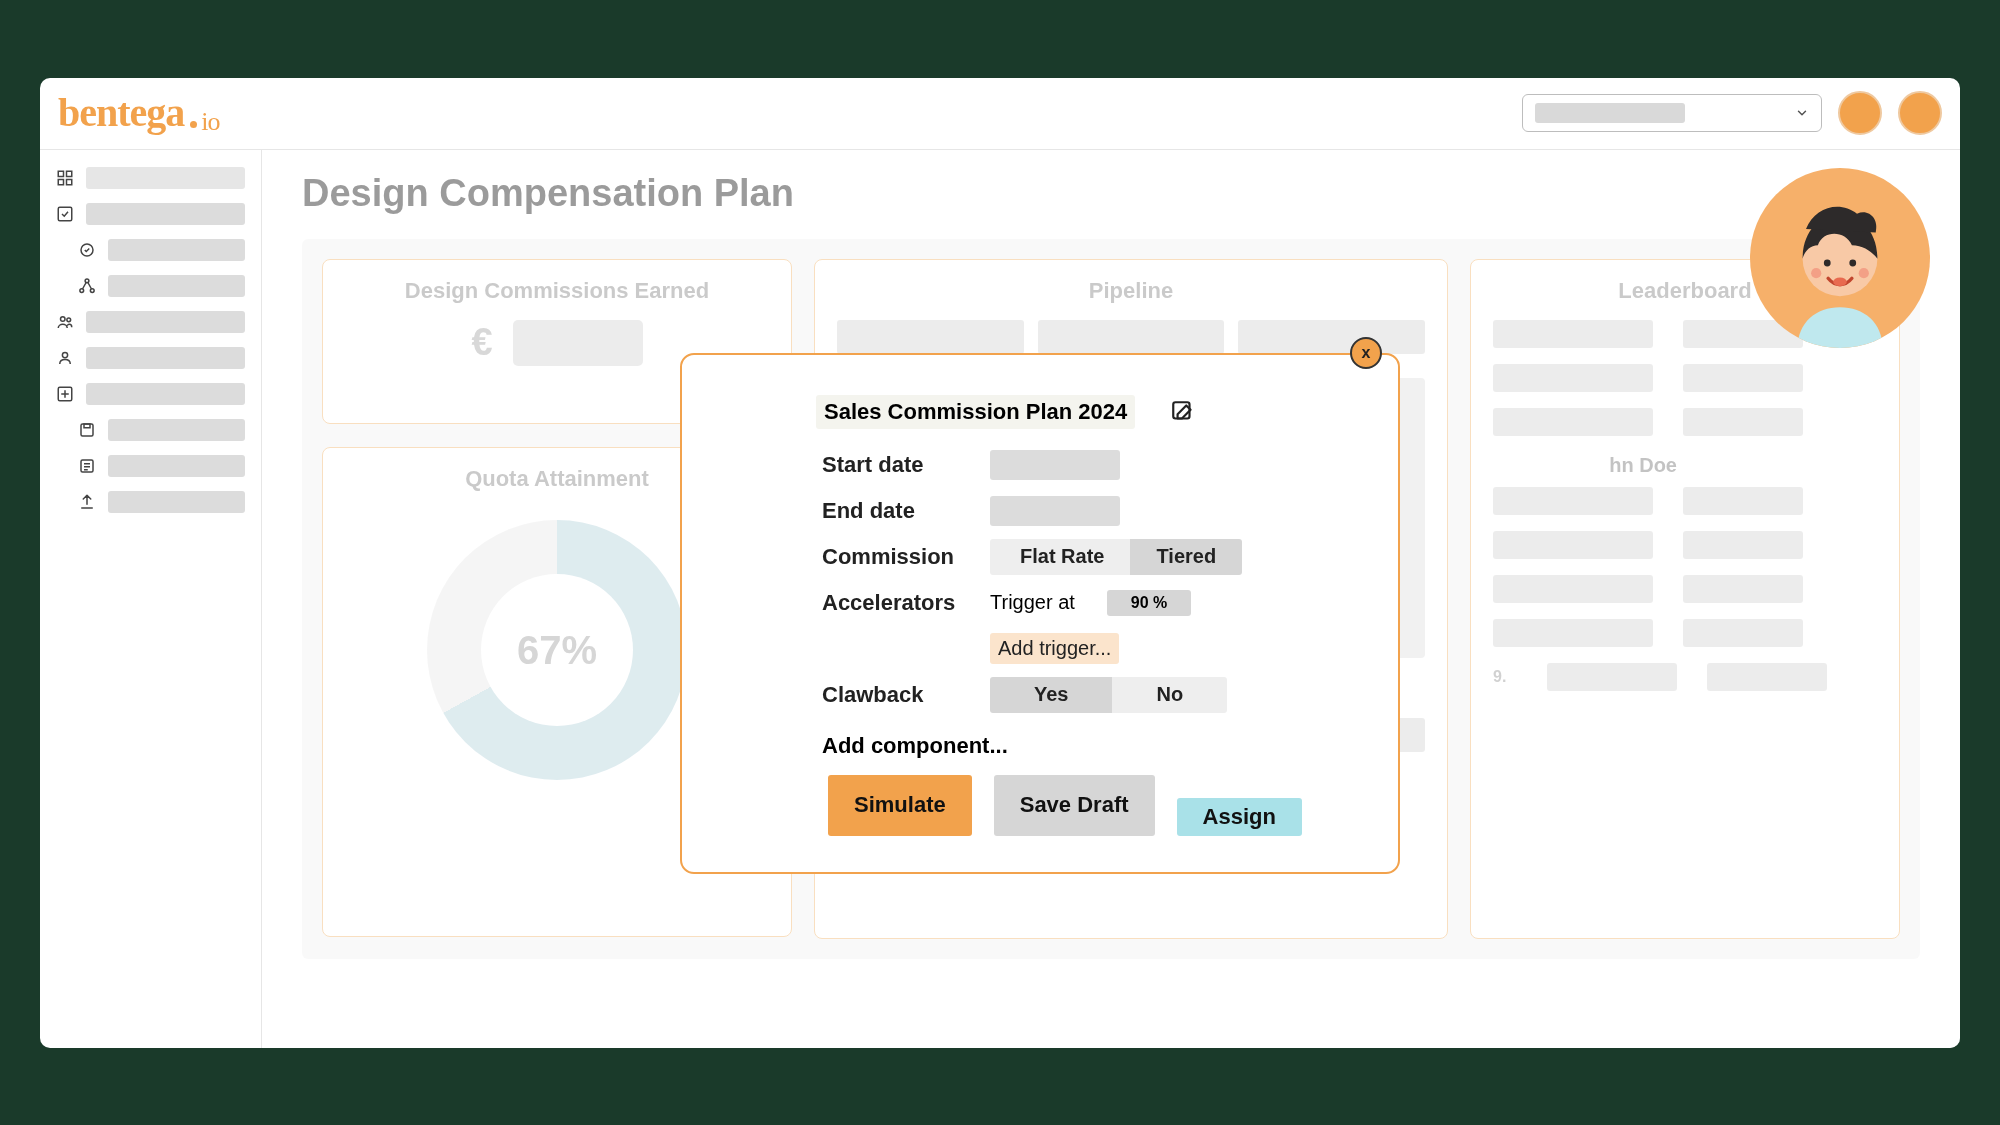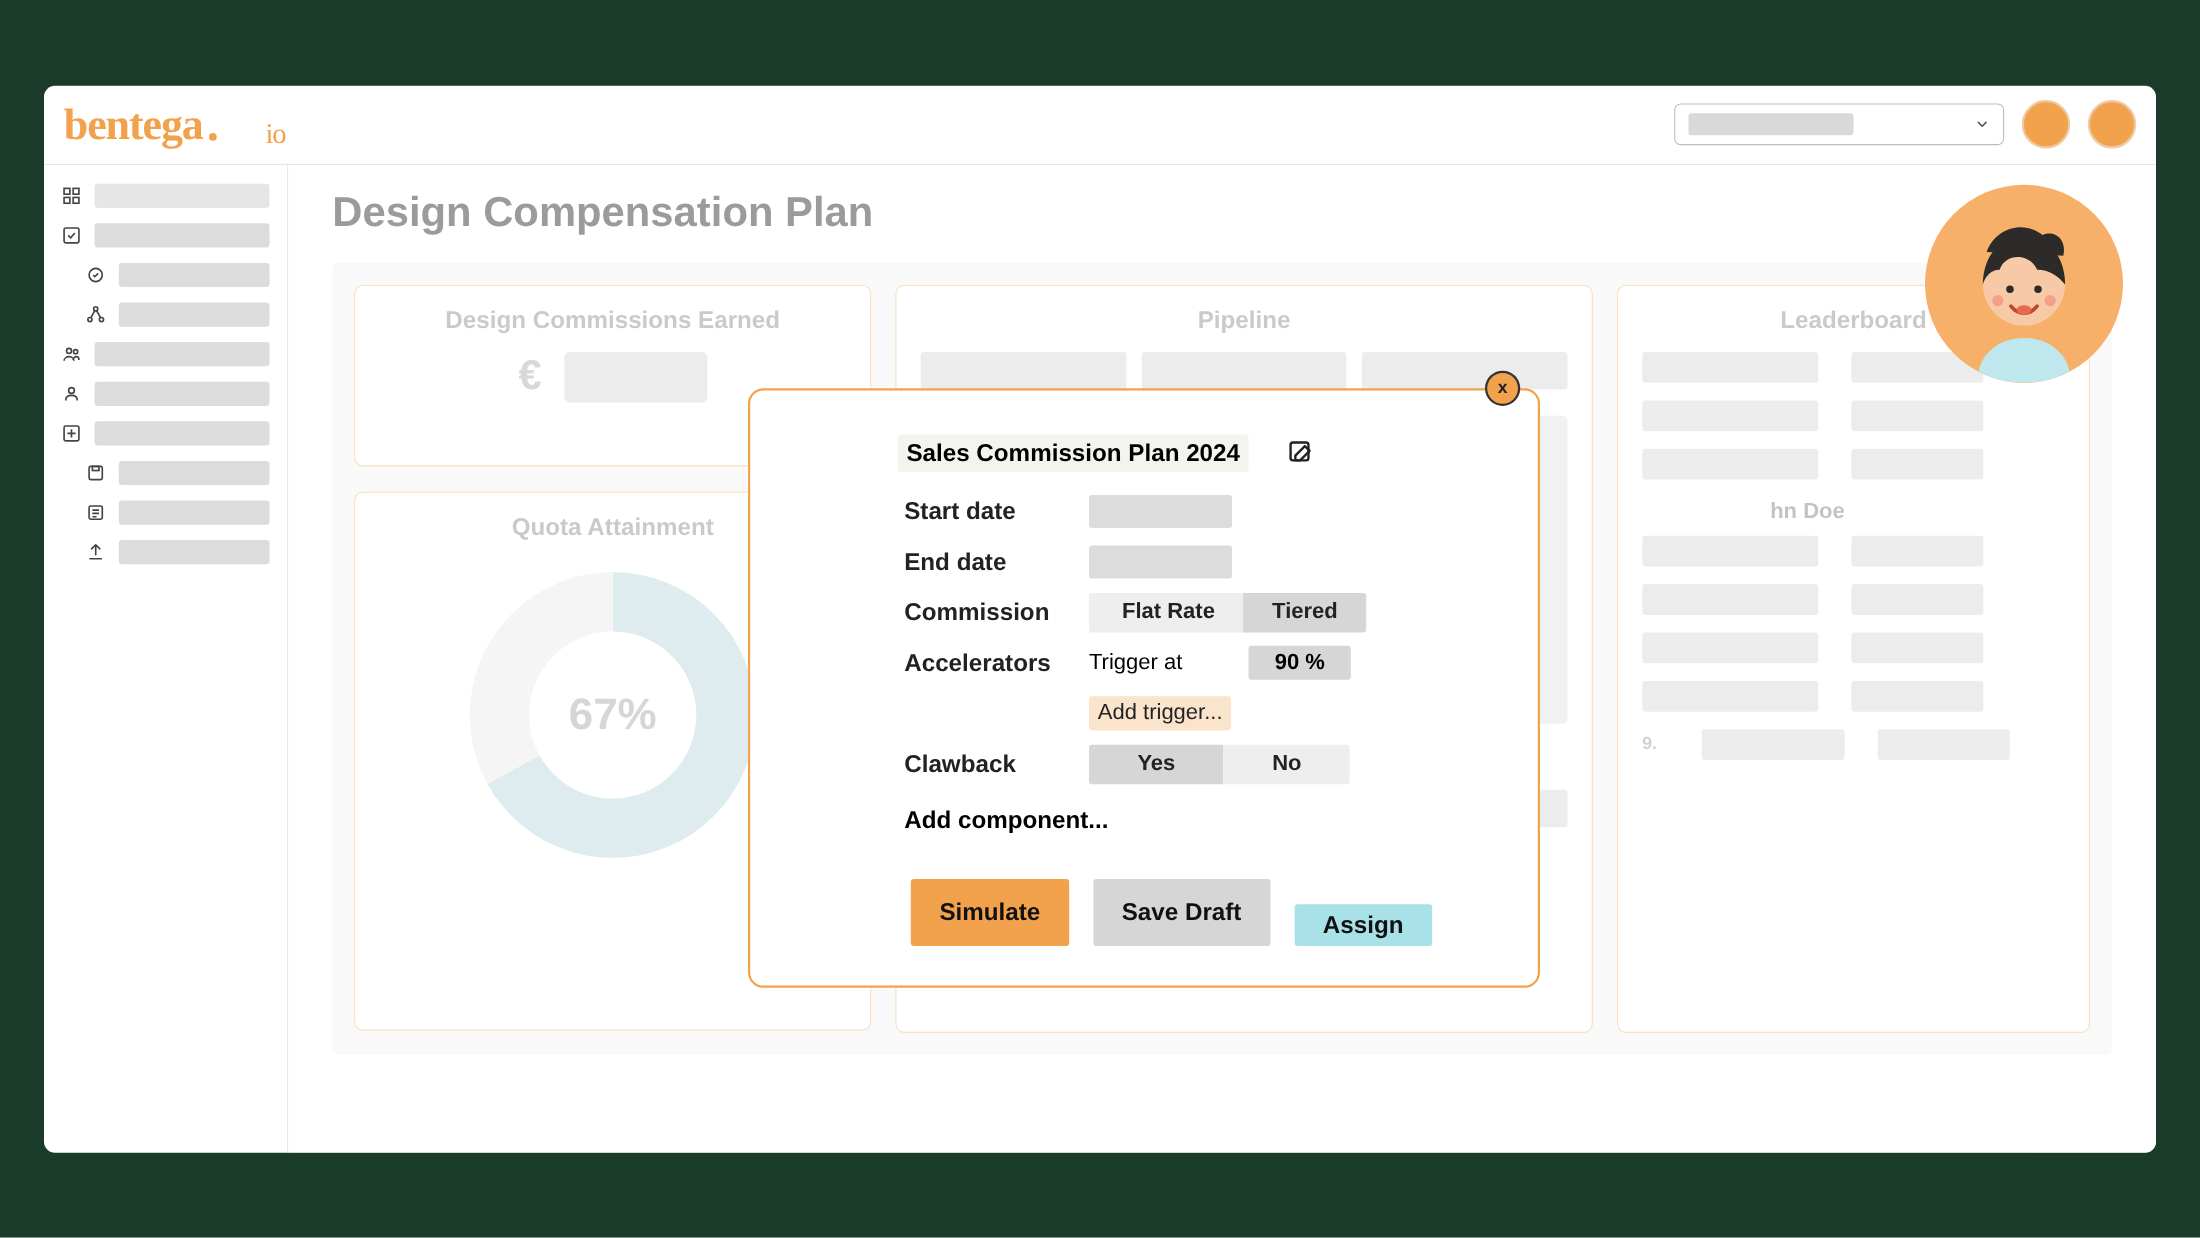--- a/index.html
+++ b/index.html
@@ -35,21 +35,21 @@
   .logo {
     font-family: Georgia, "Times New Roman", serif;
     font-size: 40px;
     font-weight: 700;
     color: #f2a24c;
     letter-spacing: -1px;
     display: flex;
     align-items: baseline;
   }
   .logo .sub { font-size: 26px; font-weight: 400; }
-  .logo-dot-wrap { display: inline-flex; align-items: center; gap: 40px; }
+  .logo-dot-wrap { display: inline-flex; align-items: center; }
   .logo-dot {
     display: inline-block; width: 7px; height: 7px; border-radius: 50%;
     background: #f2a24c; margin: 0 4px 0 6px; transform: translateY(2px);
   }
   .header-spacer { flex: 1; }
   .header-select {
     width: 300px; height: 38px; border: 1px solid #bdbdbd; border-radius: 6px;
     display: flex; align-items: center; padding: 0 12px; color: #666;
     justify-content: space-between;
   }
@@ -156,30 +156,29 @@
   .toggle-btn {
     height: 36px; padding: 0 26px; font-size: 20px; font-weight: 600;
     background: #eee; border: none; color: #222;
     display: flex; align-items: center;
   }
   .toggle-btn.selected { background: #d6d6d6; font-weight: 800; }
   .toggle-btn.left { border-radius: 3px 0 0 3px; padding-left: 30px; }
   .toggle-btn.right { border-radius: 0 3px 3px 0; }
   .trigger-label { font-size: 20px; padding-right: 14px; }
   .trigger-val {
-    background: #d6d6d6; padding: 4px 24px; font-size: 20px; font-weight: 700;
+    background: #d6d6d6; padding: 4px 24px; font-size: 16px; font-weight: 700;
     border-radius: 3px;
-    margin-left: 28px;
   }
   .add-trigger {
     font-size: 20px; color: #222; background: #fbe4cc; padding: 4px 8px;
     border-radius: 3px; cursor: pointer; display: inline-block;
   }
   .add-component {
-    font-size: 22px; font-weight: 800; margin: 18px 0 40px 86px; cursor: pointer;
+    font-size: 22px; font-weight: 800; margin: 18px 0 16px 86px; cursor: pointer;
   }
   .modal-actions { display: flex; gap: 22px; margin-left: 92px; }
   .action-btn {
     font-size: 22px; font-weight: 800; padding: 6px 26px; border: none;
     border-radius: 3px; cursor: pointer;
   }
   .btn-sim { background: #f2a24c; color: #111; }
   .btn-draft { background: #d6d6d6; color: #111; }
   .btn-assign { background: #a9e1e8; color: #111; margin-top: 23px; }
   

